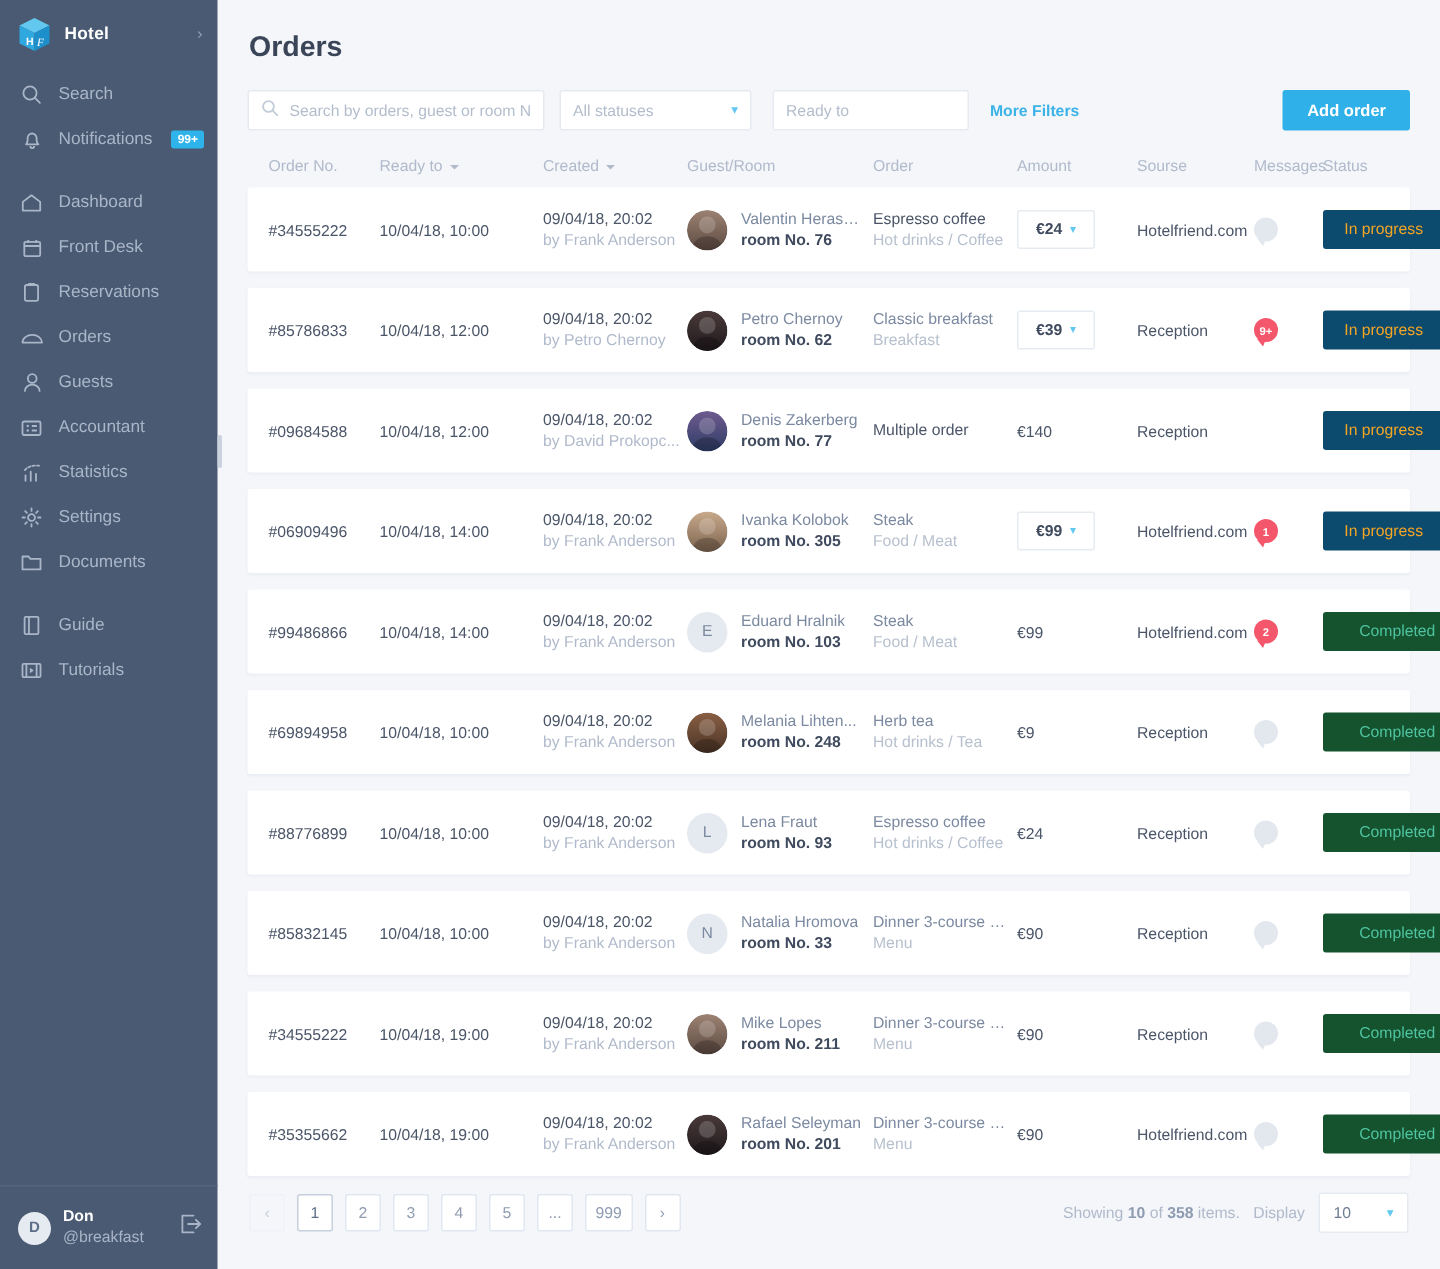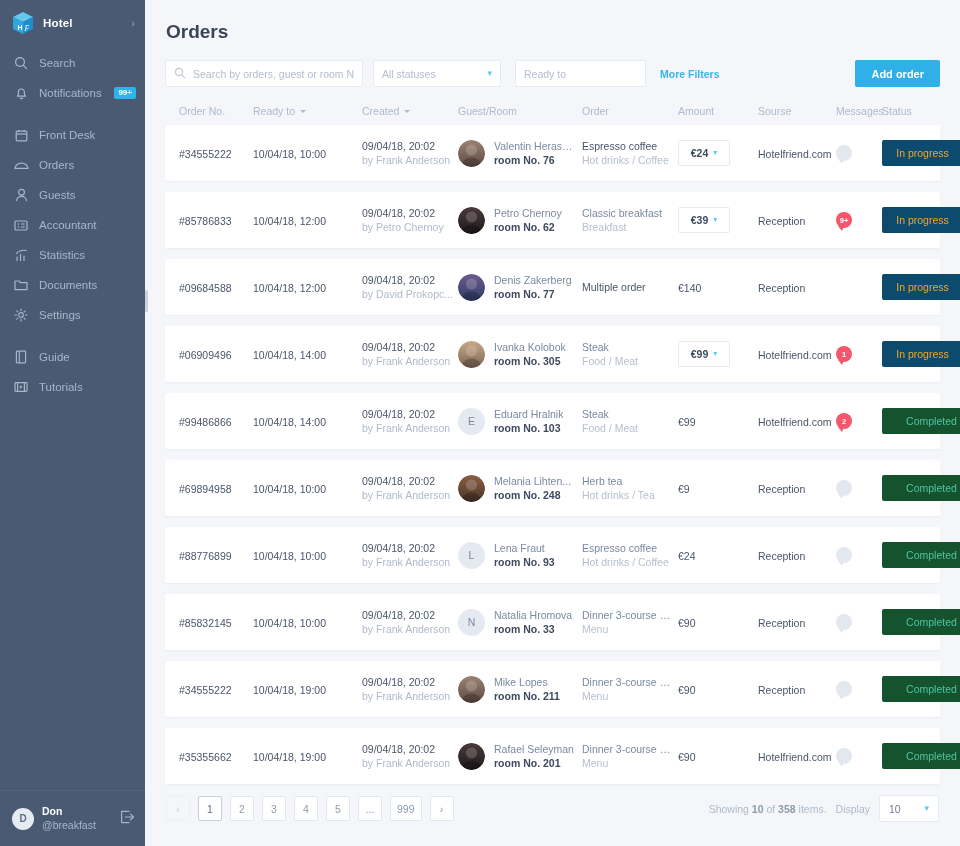--- a/index.html
+++ b/index.html
@@ -293,33 +293,50 @@
             <path d="M2.4 10.2 h8.2 c-1 -0.9 -1.2 -1.6 -1.2 -2.7 V6 a3 3 0 0 0 -6 0 v1.5 c0 1.1 -0.2 1.8 -1 2.7 z" stroke-linejoin="round"></path>
             <path d="M5.2 11.4 a1.3 1.3 0 0 0 2.6 0"></path>
           </svg>
         </span>
         <span class="nav-label">Notifications</span>
         <span class="badge-99">99+</span>
       </div>
 
       <div class="nav-gap"></div>
 
+      <div class="nav-item">
+        <span class="ico">
+          <svg width="14" height="13" viewBox="0 0 14 13" fill="none" stroke="#aab6c8" stroke-width="1.2" stroke-linejoin="round">
+            <path d="M1.2 5.6 L7 1.2 L12.8 5.6 V11.4 H1.2 Z"></path>
+          </svg>
+        </span>
+        <span class="nav-label">Dashboard</span>
+      </div>
 
       <div class="nav-item">
         <span class="ico">
           <svg width="13" height="13" viewBox="0 0 13 13" fill="none" stroke="#aab6c8" stroke-width="1.2">
             <rect x="1.2" y="2.2" width="10.6" height="9.6" rx="1"></rect>
             <line x1="1.2" y1="5" x2="11.8" y2="5"></line>
             <line x1="3.8" y1="1" x2="3.8" y2="3"></line>
               <line x1="9.2" y1="1" x2="9.2" y2="3"></line>
           </svg>
         </span>
         <span class="nav-label">Front Desk</span>
       </div>
 
+      <div class="nav-item">
+        <span class="ico">
+          <svg width="12" height="14" viewBox="0 0 12 14" fill="none" stroke="#aab6c8" stroke-width="1.2">
+            <rect x="1.6" y="2" width="8.8" height="10.6" rx="1.2"></rect>
+            <path d="M4.2 2 V1.2 h3.6 V2" stroke-linejoin="round"></path>
+          </svg>
+        </span>
+        <span class="nav-label">Reservations</span>
+      </div>
 
       <div class="nav-item">
         <span class="ico">
           <svg width="15" height="11" viewBox="0 0 15 11" fill="none" stroke="#aab6c8" stroke-width="1.2" stroke-linejoin="round">
             <path d="M1 8.4 a6.5 5.2 0 0 1 13 0 z"></path>
           </svg>
         </span>
         <span class="nav-label">Orders</span>
       </div>
 
@@ -353,35 +370,35 @@
             <line x1="5.5" y1="11.5" x2="5.5" y2="5.5"></line>
             <line x1="9" y1="11.5" x2="9" y2="7"></line>
             <path d="M1.6 4.4 C4 1.6 7 1.2 11 1.4" stroke-dasharray="1.6 1.4"></path>
           </svg>
         </span>
         <span class="nav-label">Statistics</span>
       </div>
 
       <div class="nav-item">
         <span class="ico">
-          <svg width="14" height="12" viewBox="0 0 14 12" fill="none" stroke="#aab6c8" stroke-width="1.2" stroke-linejoin="round">
-            <path d="M1 10.6 V2 h4 l1.3 1.6 H13 v7 z"></path>
-          </svg>
-        </span>
-        <span class="nav-label">Documents</span>
-      </div>
-
-      <div class="nav-item">
-        <span class="ico">
           <svg width="14" height="14" viewBox="0 0 14 14" fill="none" stroke="#aab6c8" stroke-width="1.2">
             <circle cx="7" cy="7" r="2.3"></circle>
             <path d="M7 1 v1.6 M7 11.4 V13 M1 7 h1.6 M11.4 7 H13 M2.8 2.8 l1.1 1.1 M10.1 10.1 l1.1 1.1 M11.2 2.8 l-1.1 1.1 M3.9 10.1 l-1.1 1.1" stroke-linecap="round"></path>
           </svg>
         </span>
         <span class="nav-label">Settings</span>
+      </div>
+
+      <div class="nav-item">
+        <span class="ico">
+          <svg width="14" height="12" viewBox="0 0 14 12" fill="none" stroke="#aab6c8" stroke-width="1.2" stroke-linejoin="round">
+            <path d="M1 10.6 V2 h4 l1.3 1.6 H13 v7 z"></path>
+          </svg>
+        </span>
+        <span class="nav-label">Documents</span>
       </div>
 
       <div class="nav-gap"></div>
 
       <div class="nav-item">
         <span class="ico">
           <svg width="12" height="14" viewBox="0 0 12 14" fill="none" stroke="#aab6c8" stroke-width="1.2">
             <rect x="1.4" y="1.2" width="9.2" height="11.6" rx="0.8"></rect>
             <line x1="4.3" y1="1.2" x2="4.3" y2="12.8"></line>
           </svg>

